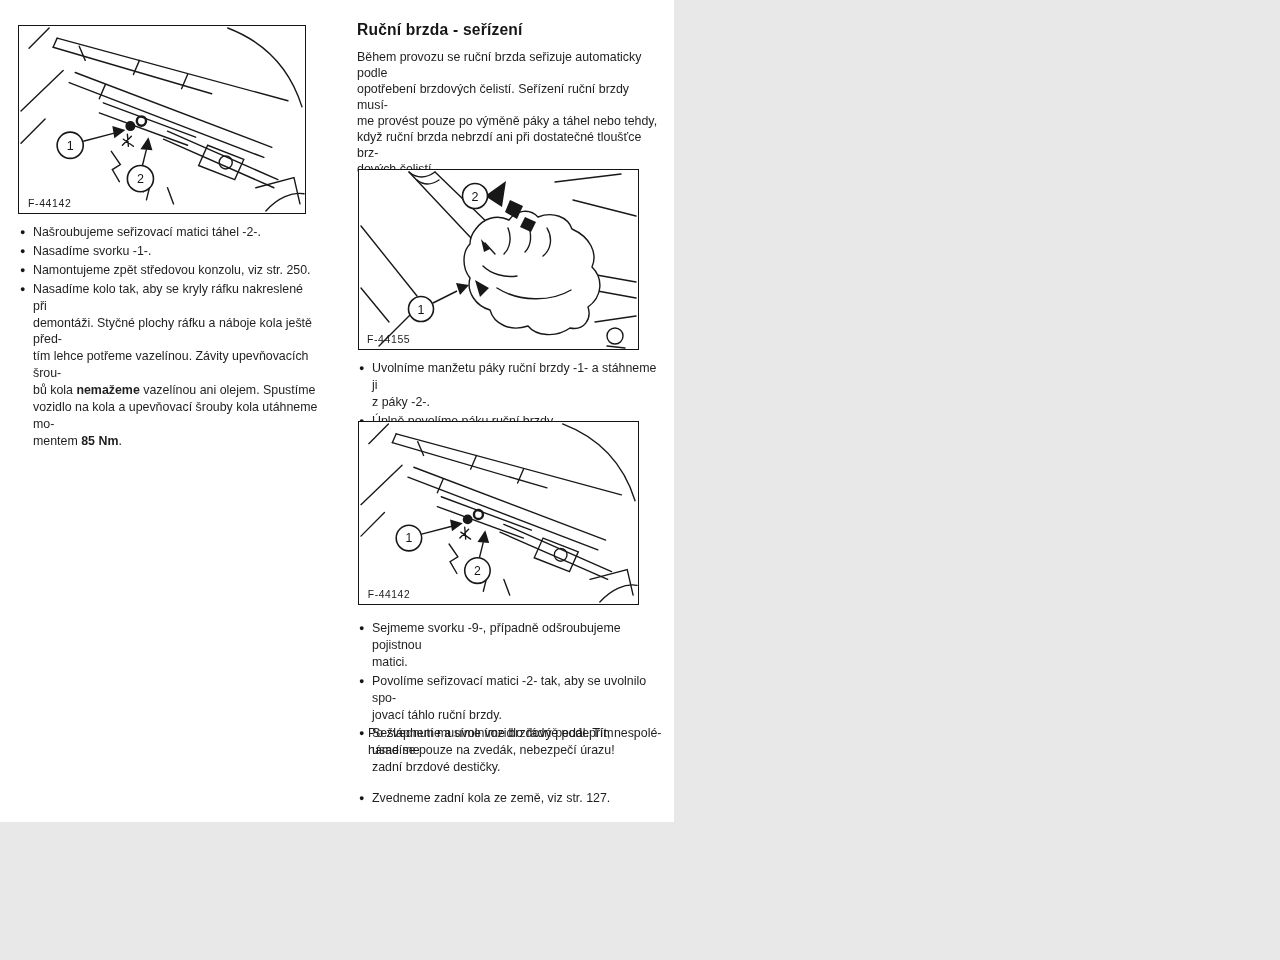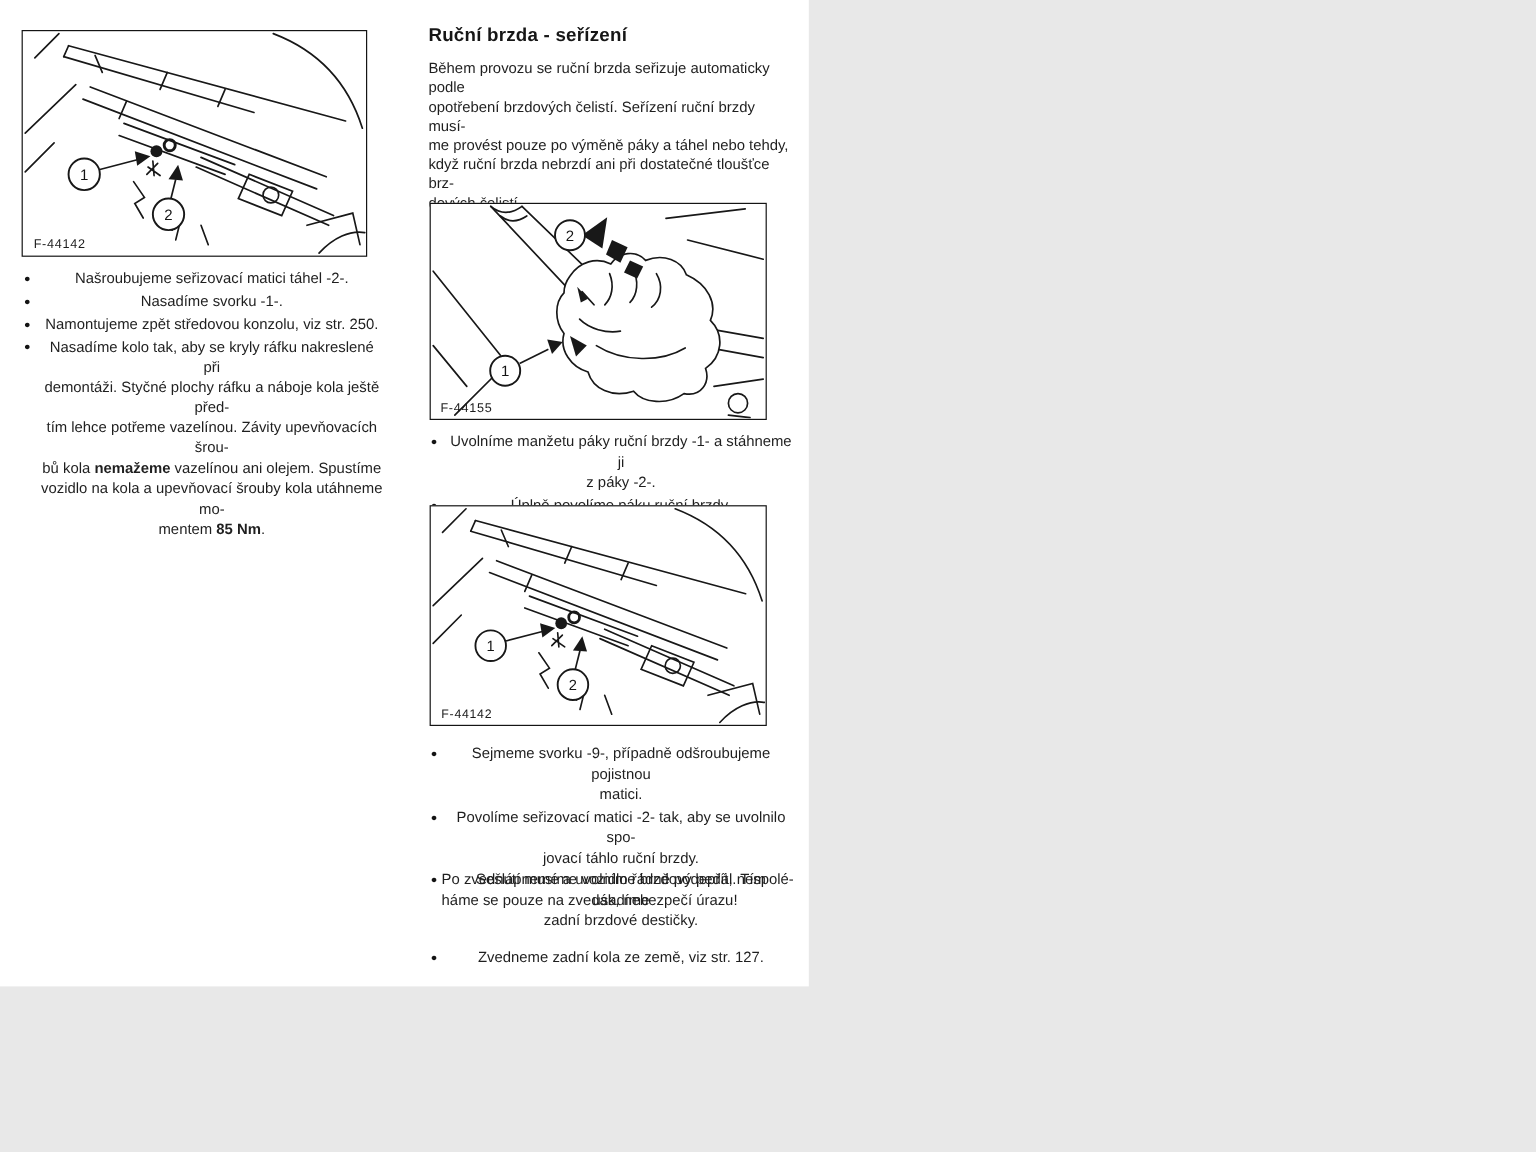--- a/index.html
+++ b/index.html
@@ -10,21 +10,21 @@
   .abs { position:absolute; }
   .t  { font-size:12.4px; line-height:16.9px; color:#1f1f1f; }
   .ml { white-space:pre-line; }
   .b  { font-weight:bold; }
   .title { font-size:15.6px; font-weight:bold; letter-spacing:.2px; color:#161616; }
   .fig { position:absolute; border:1.5px solid #141414; background:#fff; overflow:hidden; }
   .fig svg { display:block; width:100%; height:100%; }
   .blist { }
   .bi { display:flex; margin-bottom:2px; }
   .dot { flex:0 0 13px; width:13px; font-size:9px; line-height:16.9px; color:#141414; }
-  .btext { flex:1 1 auto;text-align:center; }
+  .btext { flex:1 1 auto; }
   .figlabel { font-size:10.5px; letter-spacing:.6px; fill:#1c1c1c; font-family:"Liberation Sans",sans-serif; }
   .callout-num { font-size:12.5px; fill:#141414; font-family:"Liberation Sans",sans-serif; }
   .warn-label { font-weight:bold; }
 </style>
 </head>
 <body>
 
 <div class="canvas">
   <div class="paper">
 

